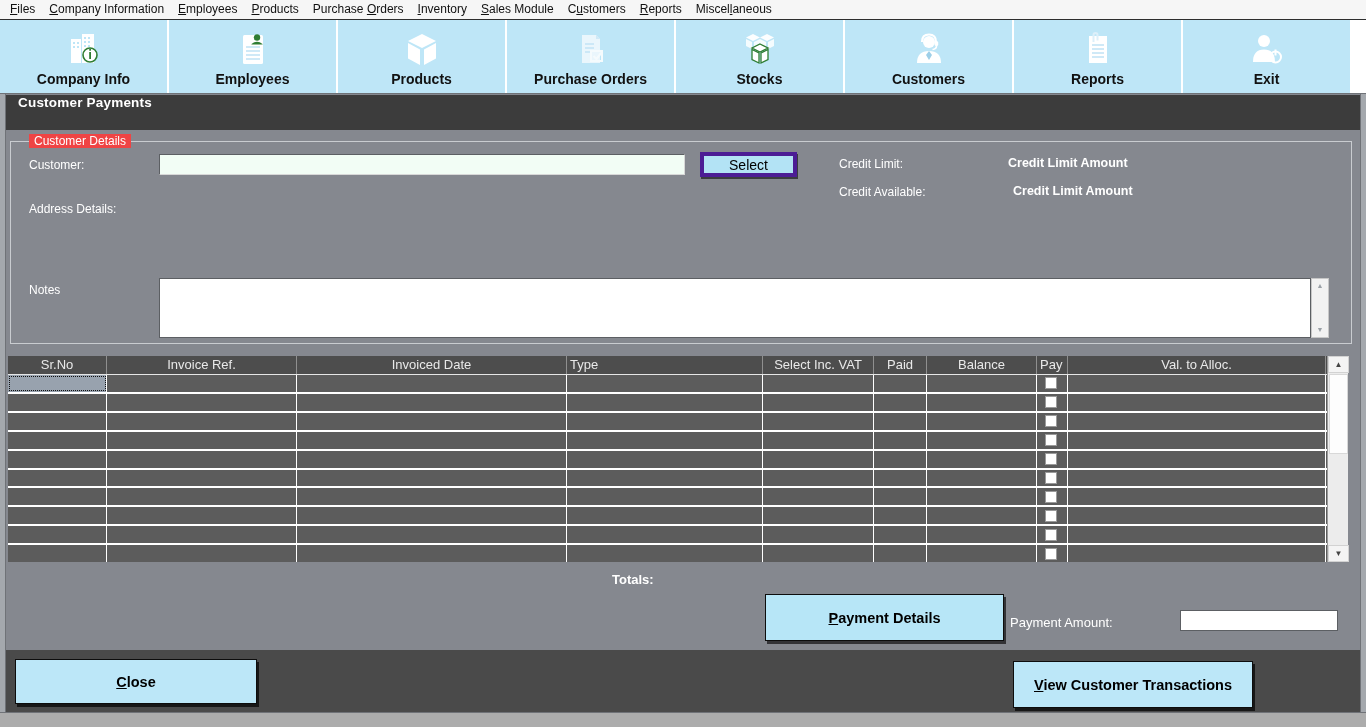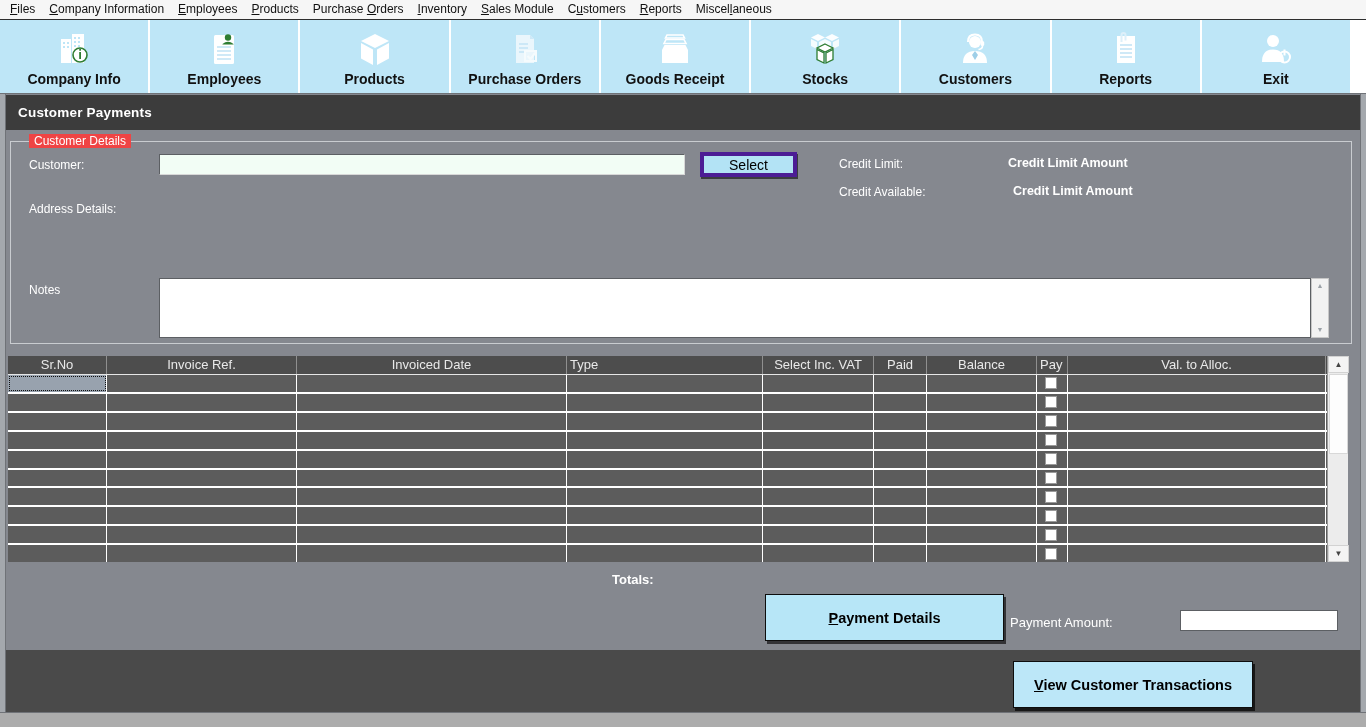--- a/index.html
+++ b/index.html
@@ -17,21 +17,21 @@
   .toolbar { position:absolute; left:0; top:20px; width:1366px; height:74px; background:#FFFFFF;
              display:flex; border-bottom:1px solid #6F7277; }
   .tool-btn { flex:1; background:#BEE6F7; margin-right:2px; display:flex; flex-direction:column;
               align-items:center; justify-content:flex-end; padding-bottom:6px; cursor:pointer; }
   .tool-btn:last-child { margin-right:16px; }
   .tool-btn .ticon { height:42px; display:flex; align-items:center; justify-content:center; }
   .tool-btn .tlabel { font-size:14px; font-weight:bold; color:#111; line-height:16px; }
 
   
   .titlebar { position:absolute; left:6px; top:95px; width:1354px; height:35px; background:#3C3C3C;
-              color:#FFF; display:flex; align-items:center; padding-left:12px;
+              color:#FFF; display:flex; padding-left:12px;
               font-size:13.5px; font-weight:bold; letter-spacing:.2px; }
 
   
   .frame-left  { position:absolute; left:0; top:94px; width:6px;  height:618px; background:#A4A8AD; border-right:1px solid #6F7277; }
   .frame-right { position:absolute; right:0; top:94px; width:6px; height:618px; background:#A4A8AD; border-left:1px solid #6F7277; }
   .frame-bottom{ position:absolute; left:0; top:712px; width:1366px; height:15px; background:#ACACAC; border-top:1px solid #6F7277; }
 
   
   .groupbox { position:absolute; left:10px; top:141px; width:1342px; height:203px;
               border:1px solid #C9CCD0; }
@@ -170,31 +170,20 @@
           <rect x="14" y="21" width="6" height="2" fill="#CFE9F7"></rect>
           <rect x="20" y="21" width="11" height="10" fill="none" stroke="#FFF" stroke-width="2"></rect>
           <path d="M22.5 26 L25.5 29 L30.5 22.5" fill="none" stroke="#FFF" stroke-width="2.2"></path>
         </svg>
       </span>
       <span class="tlabel">Purchase Orders</span>
     </div>
     <div class="tool-btn">
       <span class="ticon">
         <svg width="40" height="40" viewBox="0 0 40 40">
-          <polygon points="12,5 28,5 29.5,8 10.5,8" fill="none" stroke="#FFF" stroke-width="1.6"></polygon>
-          <polygon points="11,9.5 29,9.5 31,13.5 9,13.5" fill="none" stroke="#FFF" stroke-width="1.6"></polygon>
-          <polygon points="9.5,15 30.5,15 33,20 7,20" fill="#FFF"></polygon>
-          <rect x="7" y="20" width="26" height="13" fill="#FFF"></rect>
-        </svg>
-      </span>
-      <span class="tlabel">Goods Receipt</span>
-    </div>
-    <div class="tool-btn">
-      <span class="ticon">
-        <svg width="40" height="40" viewBox="0 0 40 40">
           <polygon points="13,4 20,7.5 13,11 6,7.5" fill="#FFF" opacity="0.95"></polygon>
           <polygon points="6,9 12,12 12,19 6,16" fill="#FFF" opacity="0.85"></polygon>
           <polygon points="14,12 20,9 20,16 14,19" fill="#FFF" opacity="0.85"></polygon>
           <polygon points="27,4 34,7.5 27,11 20,7.5" fill="#FFF" opacity="0.95"></polygon>
           <polygon points="20,9 26,12 26,19 20,16" fill="#FFF" opacity="0.85"></polygon>
           <polygon points="28,12 34,9 34,16 28,19" fill="#FFF" opacity="0.85"></polygon>
           <polygon points="20,14 28,18 20,22 12,18" fill="#FFF" stroke="#2E7D32" stroke-width="1.3"></polygon>
           <polygon points="12,19.5 19,23 19,33 12,29.5" fill="#FFF" stroke="#2E7D32" stroke-width="1.3"></polygon>
           <polygon points="21,23 28,19.5 28,29.5 21,33" fill="#FFF" stroke="#2E7D32" stroke-width="1.3"></polygon>
         </svg>
@@ -420,16 +409,17 @@
       <div class="gs-btn gs-down">▼</div>
     </div>
   </div>
 
   <span class="totals-label">Totals:</span>
   <button class="payment-details-btn"><u>P</u>ayment Details</button>
   <span class="payment-amount-label">Payment Amount:</span>
   <input class="payment-amount-input" type="text" value="" style="">
 
   <div class="footerbar">
+    <button class="footer-btn close-btn"><u>C</u>lose</button>
     <button class="footer-btn view-btn"><u>V</u>iew Customer Transactions</button>
   </div>
 
 </div>
 
 </body></html>

